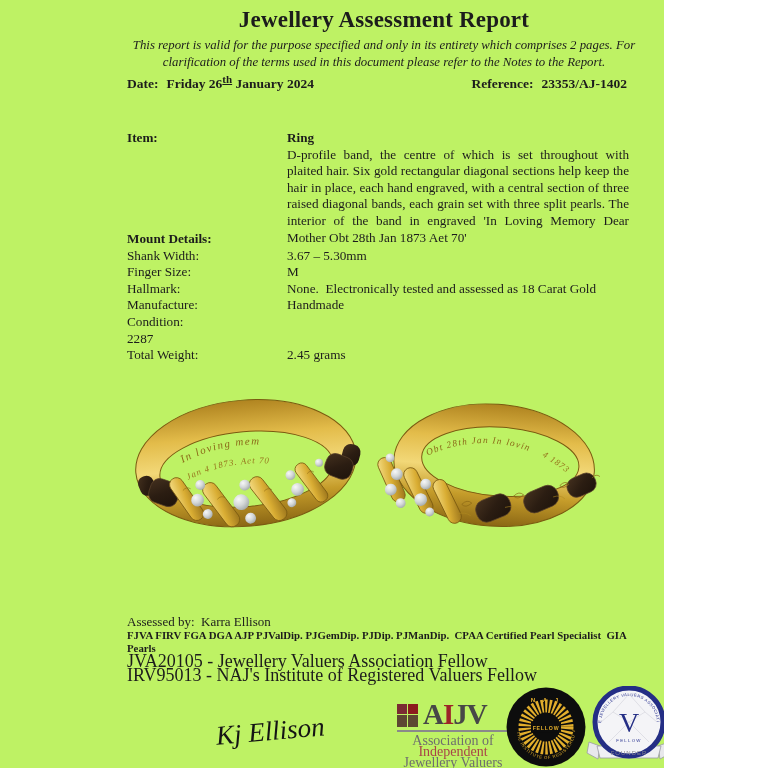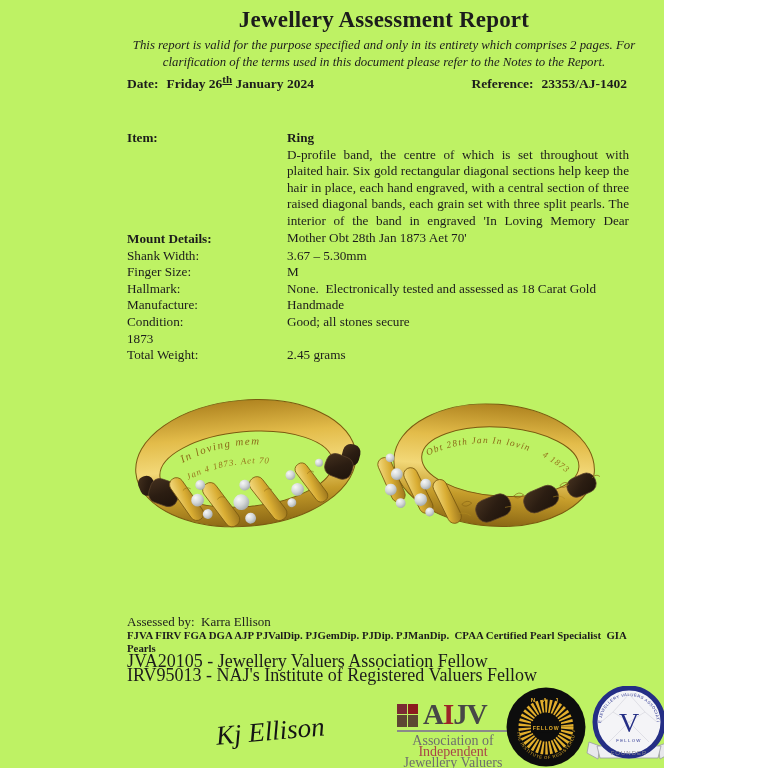--- a/index.html
+++ b/index.html
@@ -97,24 +97,23 @@
     <div class="mrow">
       <span class="lbl">Hallmark:</span>
       <span class="val">None.  Electronically tested and assessed as 18 Carat Gold</span>
     </div>
     <div class="mrow">
       <span class="lbl">Manufacture:</span>
       <span class="val">Handmade</span>
     </div>
     <div class="mrow">
       <span class="lbl">Condition:</span>
-      <span class="val">Good; all stones secure</span>
-    </div>
-    <div class="mrow">
-      <span class="val">1873</span>
+    </div>
+    <div class="mrow">
+      <span class="val">2287</span>
     </div>
     <div class="mrow">
       <span class="lbl">Total Weight:</span>
       <span class="val">2.45 grams</span>
     </div>
   </div>
 
   <div class="photos">
 
     <svg class="photo left" width="276" height="184" viewBox="0 0 280 186">

